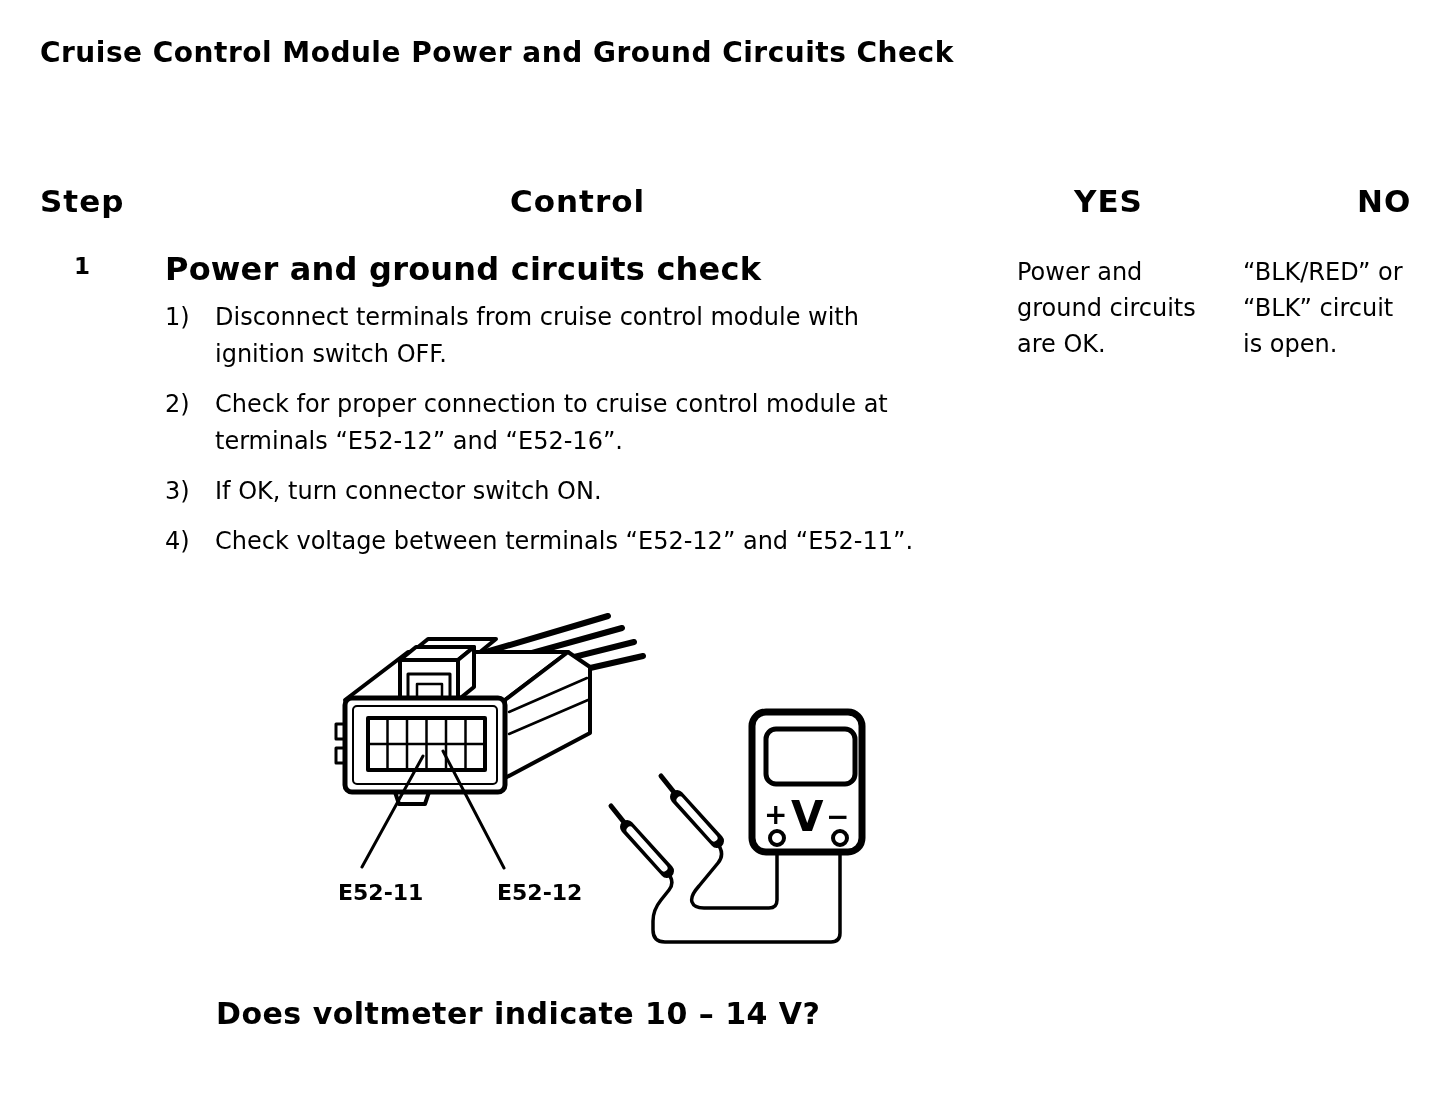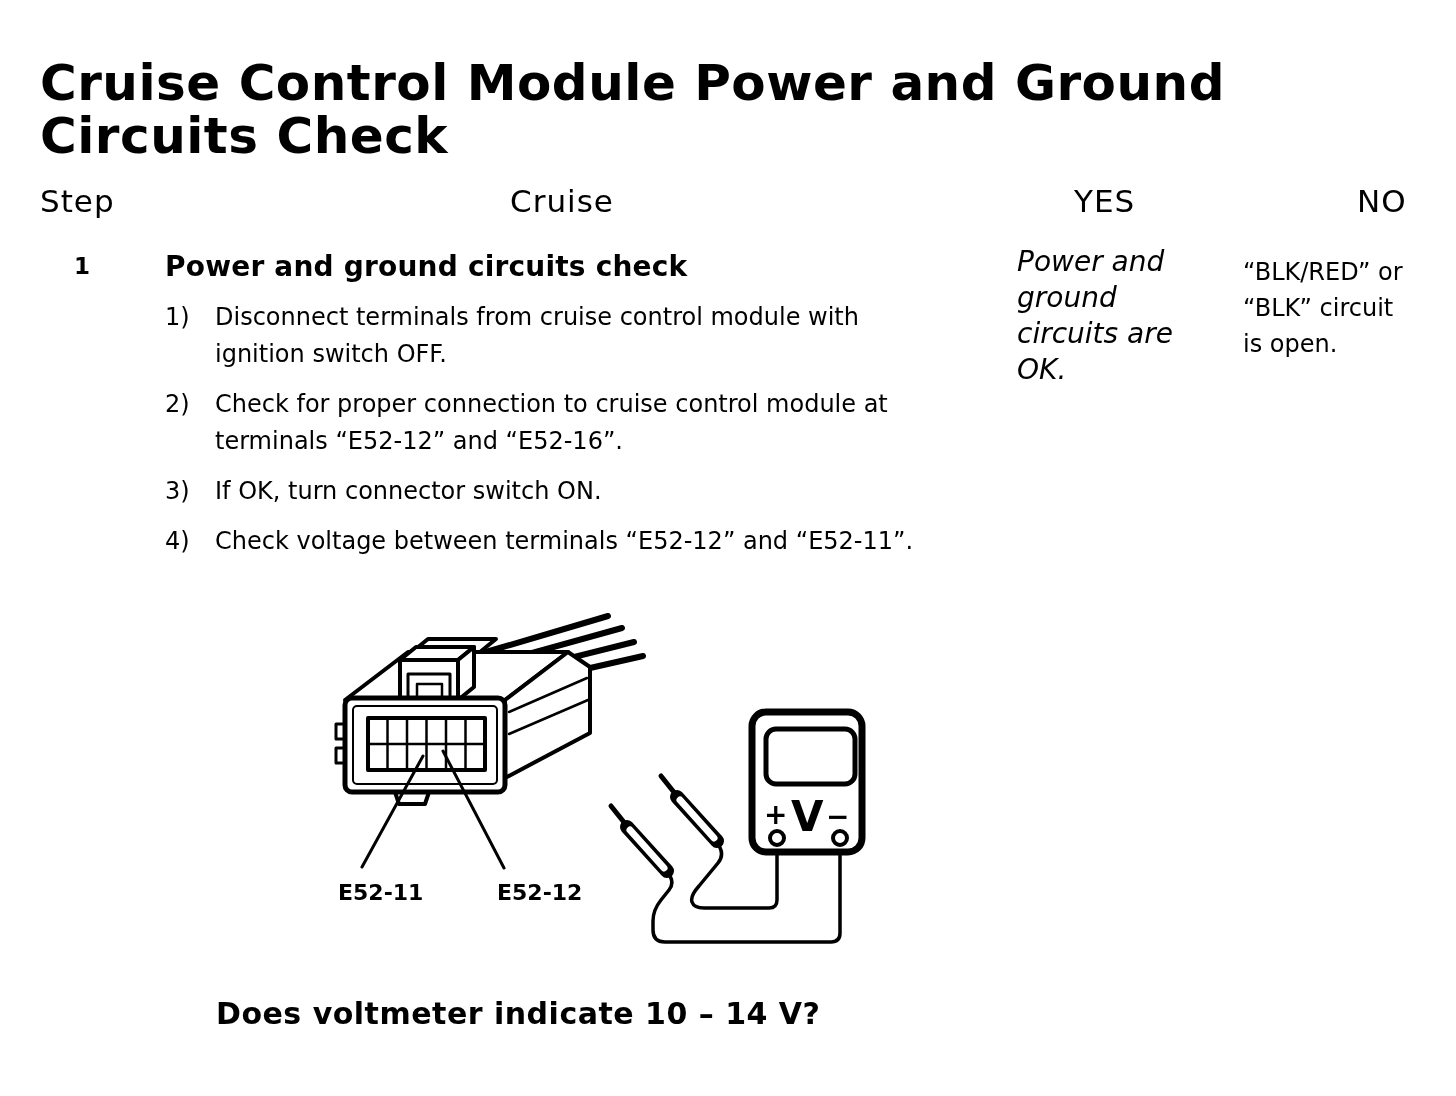--- a/index.html
+++ b/index.html
@@ -4,46 +4,46 @@
 <style>
   html,body{margin:0;padding:0;background:#fff;}
   body{
     width:1456px;height:1096px;position:relative;overflow:hidden;
     font-family:"DejaVu Sans","Liberation Sans",sans-serif;color:#000;
     -webkit-font-smoothing:antialiased;
   }
   .abs{position:absolute;}
   .page-title{
     left:40px;top:26px;width:1345px;
-    font-size:50px;font-weight:700;line-height:53px;letter-spacing:0.5px;margin-top:31px;
+    font-size:28px;font-weight:700;line-height:53px;letter-spacing:0.5px;
   }
-  .col-header{top:183px;font-size:31px;font-weight:400;letter-spacing:1px;}
+  .col-header{top:183px;font-size:31px;font-weight:700;letter-spacing:1px;}
   .h-step{left:40px;}
   .h-action{left:510px;}
   .h-yes{left:1074px;}
   .h-no{left:1310px;margin-left:47px;}
   .step-number{left:74px;top:253px;font-size:23px;font-weight:700;}
-  .action-title{left:165px;top:250px;font-size:28px;font-weight:700;letter-spacing:0.2px;}
+  .action-title{left:165px;top:250px;font-size:32px;font-weight:700;letter-spacing:0.2px;}
   .action-list{left:165px;top:299px;width:780px;}
   .action-item{display:flex;margin-bottom:13px;font-size:24px;line-height:37px;}
   .action-item .num{width:50px;flex:0 0 50px;}
   .action-item .txt{width:710px;}
-  .yes-cell{left:1017px;top:244px;width:182px;font-size:28px;line-height:36px;font-style:italic;}
+  .yes-cell{left:1017px;top:254px;width:182px;font-size:24px;line-height:36px;}
   .no-cell{left:1243px;top:254px;width:172px;font-size:24px;line-height:36px;}
   .question{left:172px;top:996px;font-size:30px;font-weight:700;letter-spacing:0.5px;margin-left:44px;}
   .diagram{left:300px;top:590px;width:700px;height:400px;}
   svg text{font-family:"DejaVu Sans","Liberation Sans",sans-serif;}
 </style>
 </head>
 <body>
 
 <div class="abs page-title">Cruise Control Module Power and Ground Circuits Check</div>
 
 <div class="abs col-header h-step">Step</div>
-<div class="abs col-header h-action">Cruise</div>
+<div class="abs col-header h-action">Control</div>
 <div class="abs col-header h-yes">YES</div>
 <div class="abs col-header h-no">NO</div>
 
 <div class="abs step-number">1</div>
 <div class="abs action-title">Power and ground circuits check</div>
 
 <div class="abs action-list">
   <div class="action-item">
     <span class="num">1)</span>
     <span class="txt">Disconnect terminals from cruise control module with ignition switch OFF.</span>

